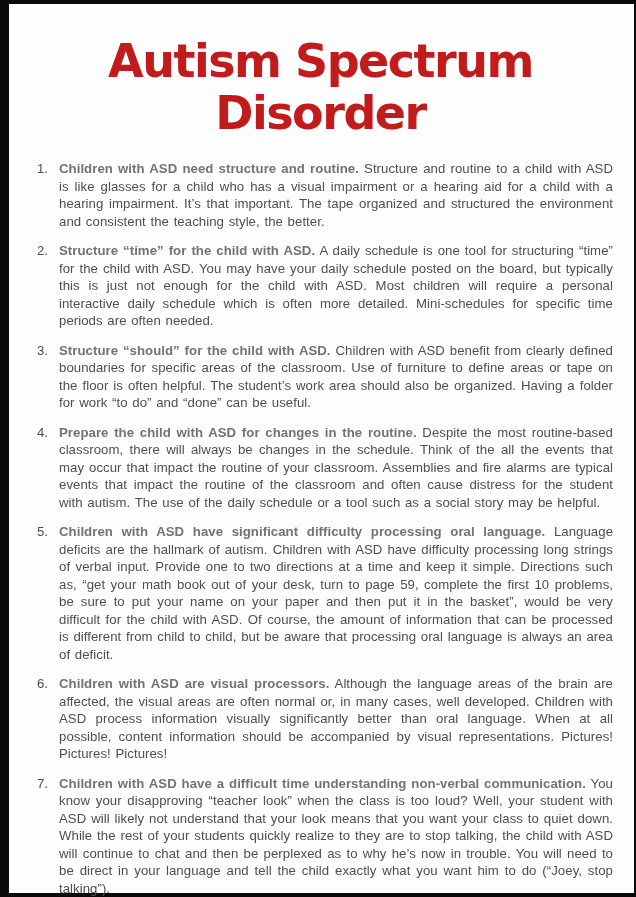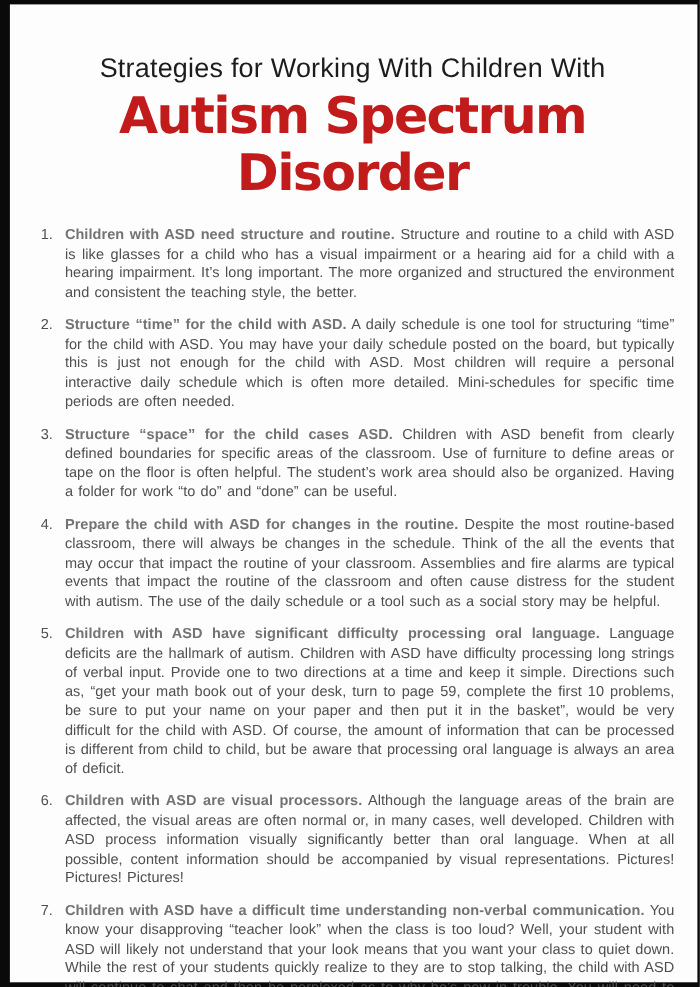--- a/index.html
+++ b/index.html
@@ -63,39 +63,38 @@
     font-weight: 700;
   }
 </style>
 </head>
 <body>
 
 <div class="page">
   <div class="content">
 
     <div class="title-block">
-      <div class="subtitle">Strategies for Working With Children With</div>
       <div class="main-title" style="color: rgb(193, 27, 27);">Autism Spectrum Disorder</div>
     </div>
 
     <div class="list">
 
       <div class="item">
         <div class="item-num">1.</div>
-        <p class="item-body"><b>Children with ASD need structure and routine.</b> <span>Structure and routine to a child with ASD is like glasses for a child who has a visual impairment or a hearing aid for a child with a hearing impairment.  It’s long important.  The more organized and structured the environment and consistent the teaching style, the better.</span></p>
+        <p class="item-body"><b>Children with ASD need structure and routine.</b> <span>Structure and routine to a child with ASD is like glasses for a child who has a visual impairment or a hearing aid for a child with a hearing impairment.  It’s that important.  The tape organized and structured the environment and consistent the teaching style, the better.</span></p>
       </div>
 
       <div class="item">
         <div class="item-num">2.</div>
         <p class="item-body"><b>Structure “time” for the child with ASD.</b> <span>A daily schedule is one tool for structuring “time” for the child with ASD.  You may have your daily schedule posted on the board, but typically this is just not enough for the child with ASD.  Most children will require a personal interactive daily schedule which is often more detailed.  Mini-schedules for specific time periods are often needed.</span></p>
       </div>
 
       <div class="item">
         <div class="item-num">3.</div>
-        <p class="item-body"><b>Structure “space” for the child cases ASD.</b> <span>Children with ASD benefit from clearly defined boundaries for specific areas of the classroom.  Use of furniture to define areas or tape on the floor is often helpful.  The student’s work area should also be organized.  Having a folder for work “to do” and “done” can be useful.</span></p>
+        <p class="item-body"><b>Structure “should” for the child with ASD.</b> <span>Children with ASD benefit from clearly defined boundaries for specific areas of the classroom.  Use of furniture to define areas or tape on the floor is often helpful.  The student’s work area should also be organized.  Having a folder for work “to do” and “done” can be useful.</span></p>
       </div>
 
       <div class="item">
         <div class="item-num">4.</div>
         <p class="item-body"><b>Prepare the child with ASD for changes in the routine.</b> <span>Despite the most routine-based classroom, there will always be changes in the schedule.  Think of the all the events that may occur that impact the routine of your classroom.  Assemblies and fire alarms are typical events that impact the routine of the classroom and often cause distress for the student with autism.  The use of the daily schedule or a tool such as a social story may be helpful.</span></p>
       </div>
 
       <div class="item">
         <div class="item-num">5.</div>
         <p class="item-body"><b>Children with ASD have significant difficulty processing oral language.</b> <span>Language deficits are the hallmark of autism.  Children with ASD have difficulty processing long strings of verbal input.  Provide one to two directions at a time and keep it simple.  Directions such as, “get your math book out of your desk, turn to page 59, complete the first 10 problems, be sure to put your name on your paper and then put it in the basket”, would be very difficult for the child with ASD.  Of course, the amount of information that can be processed is different from child to child, but be aware that processing oral language is always an area of deficit.</span></p>

